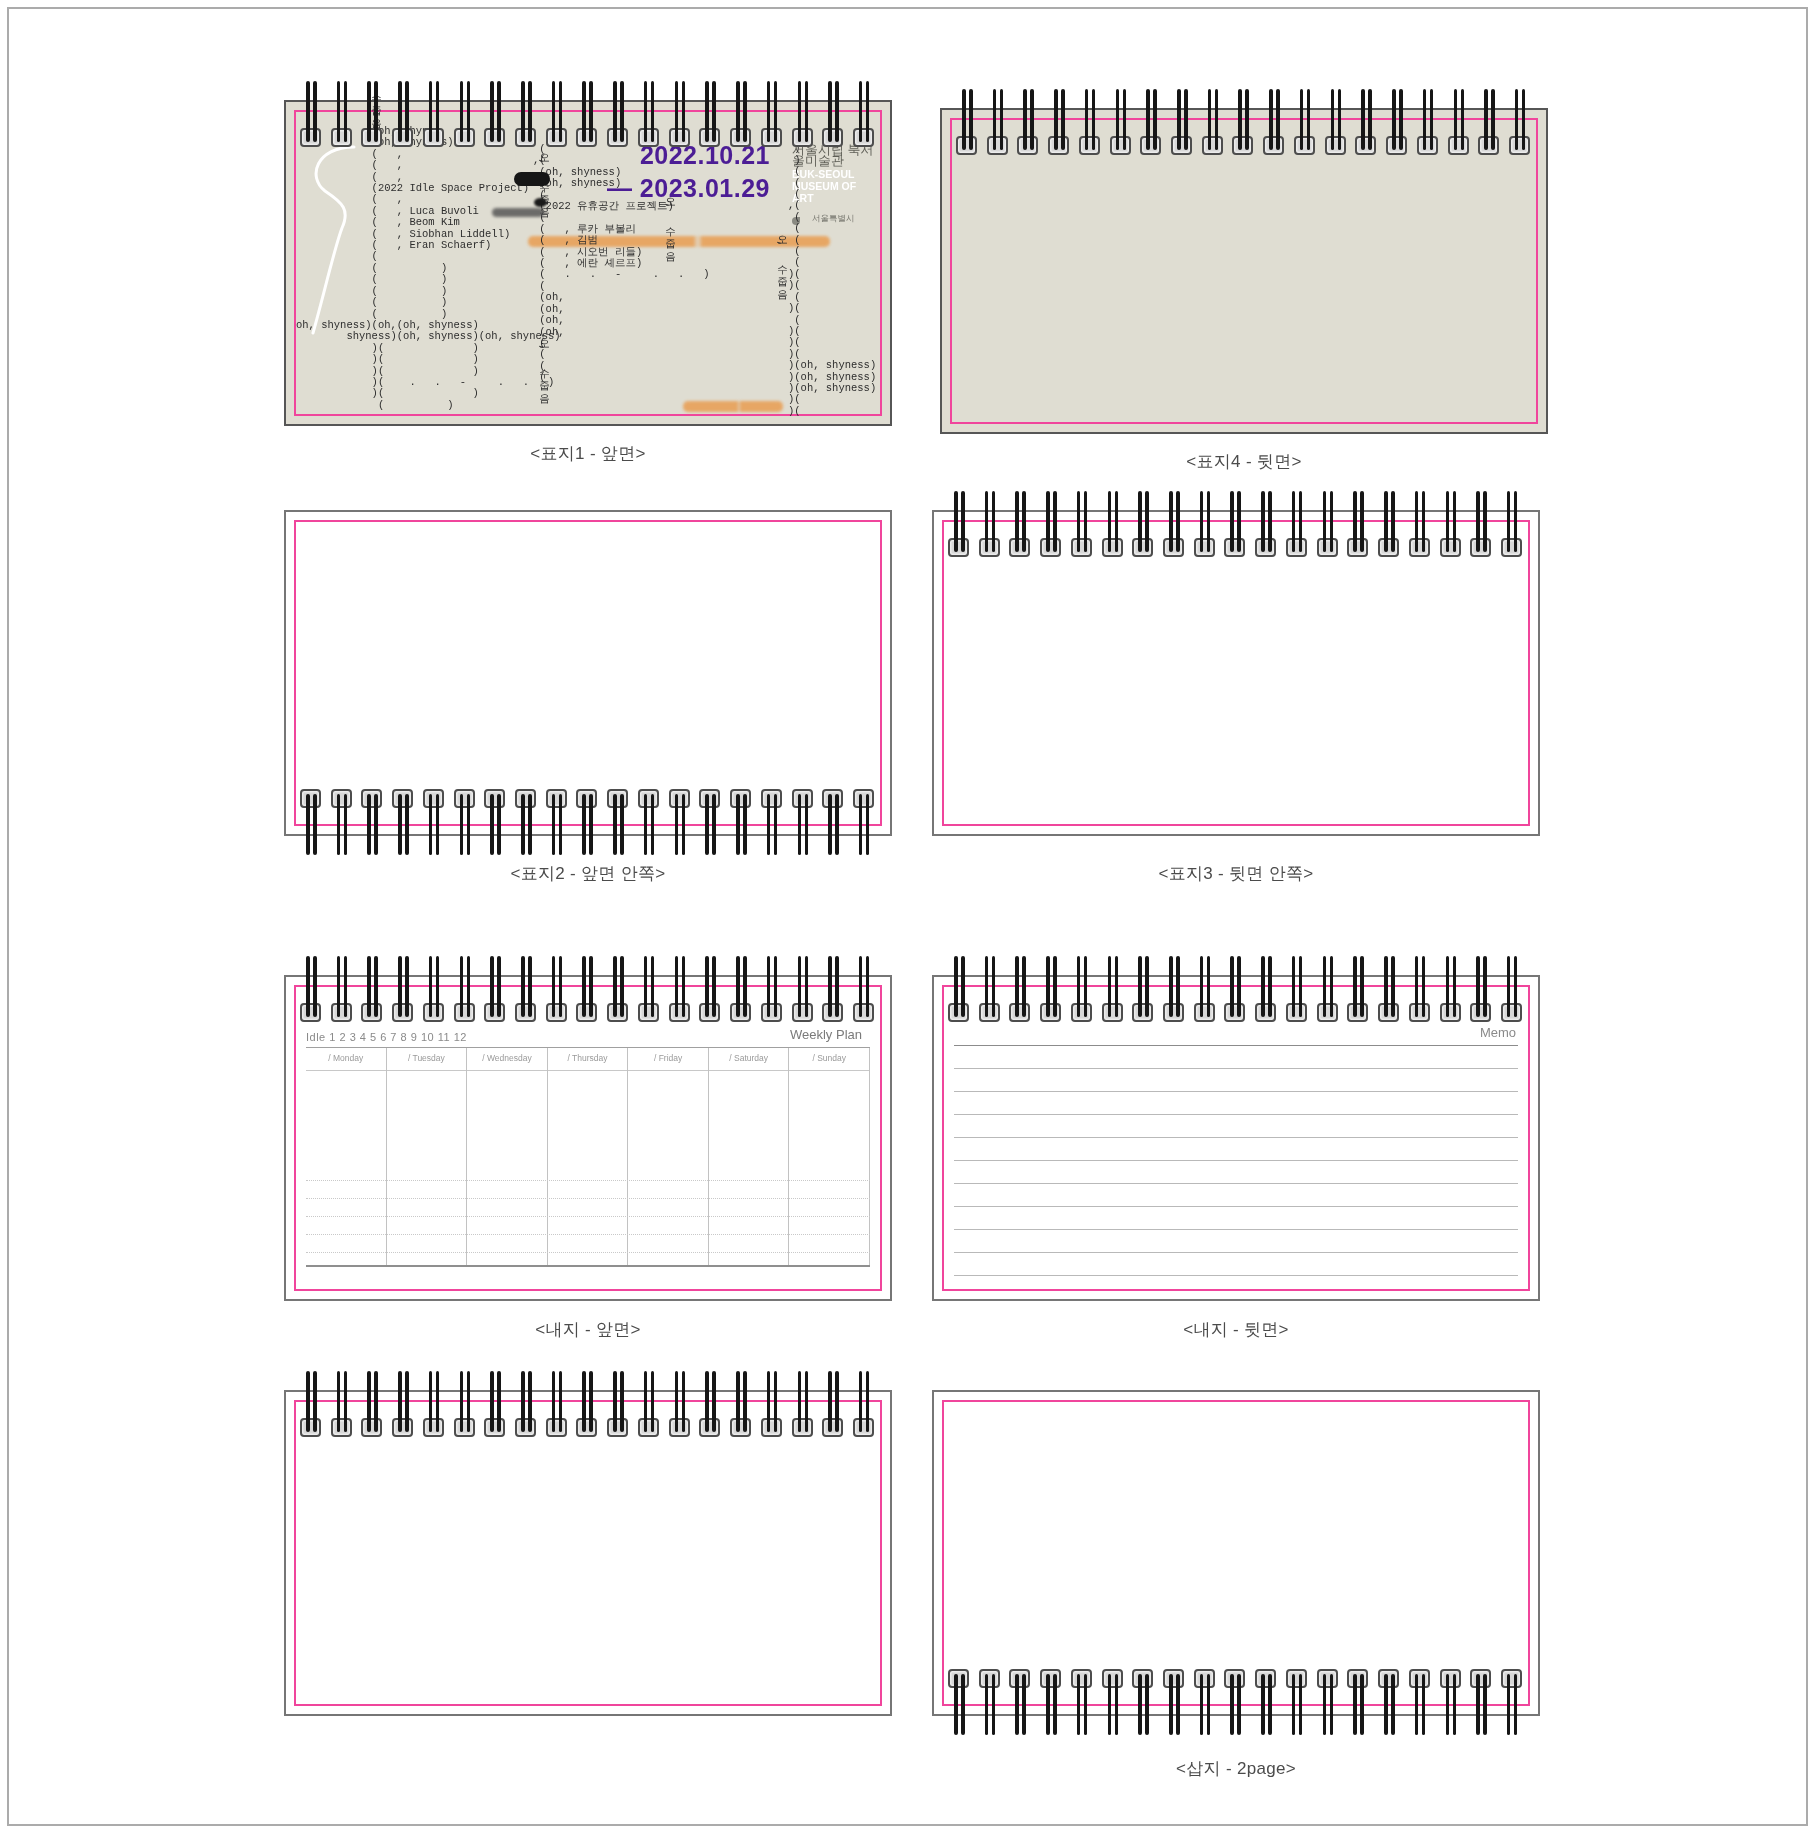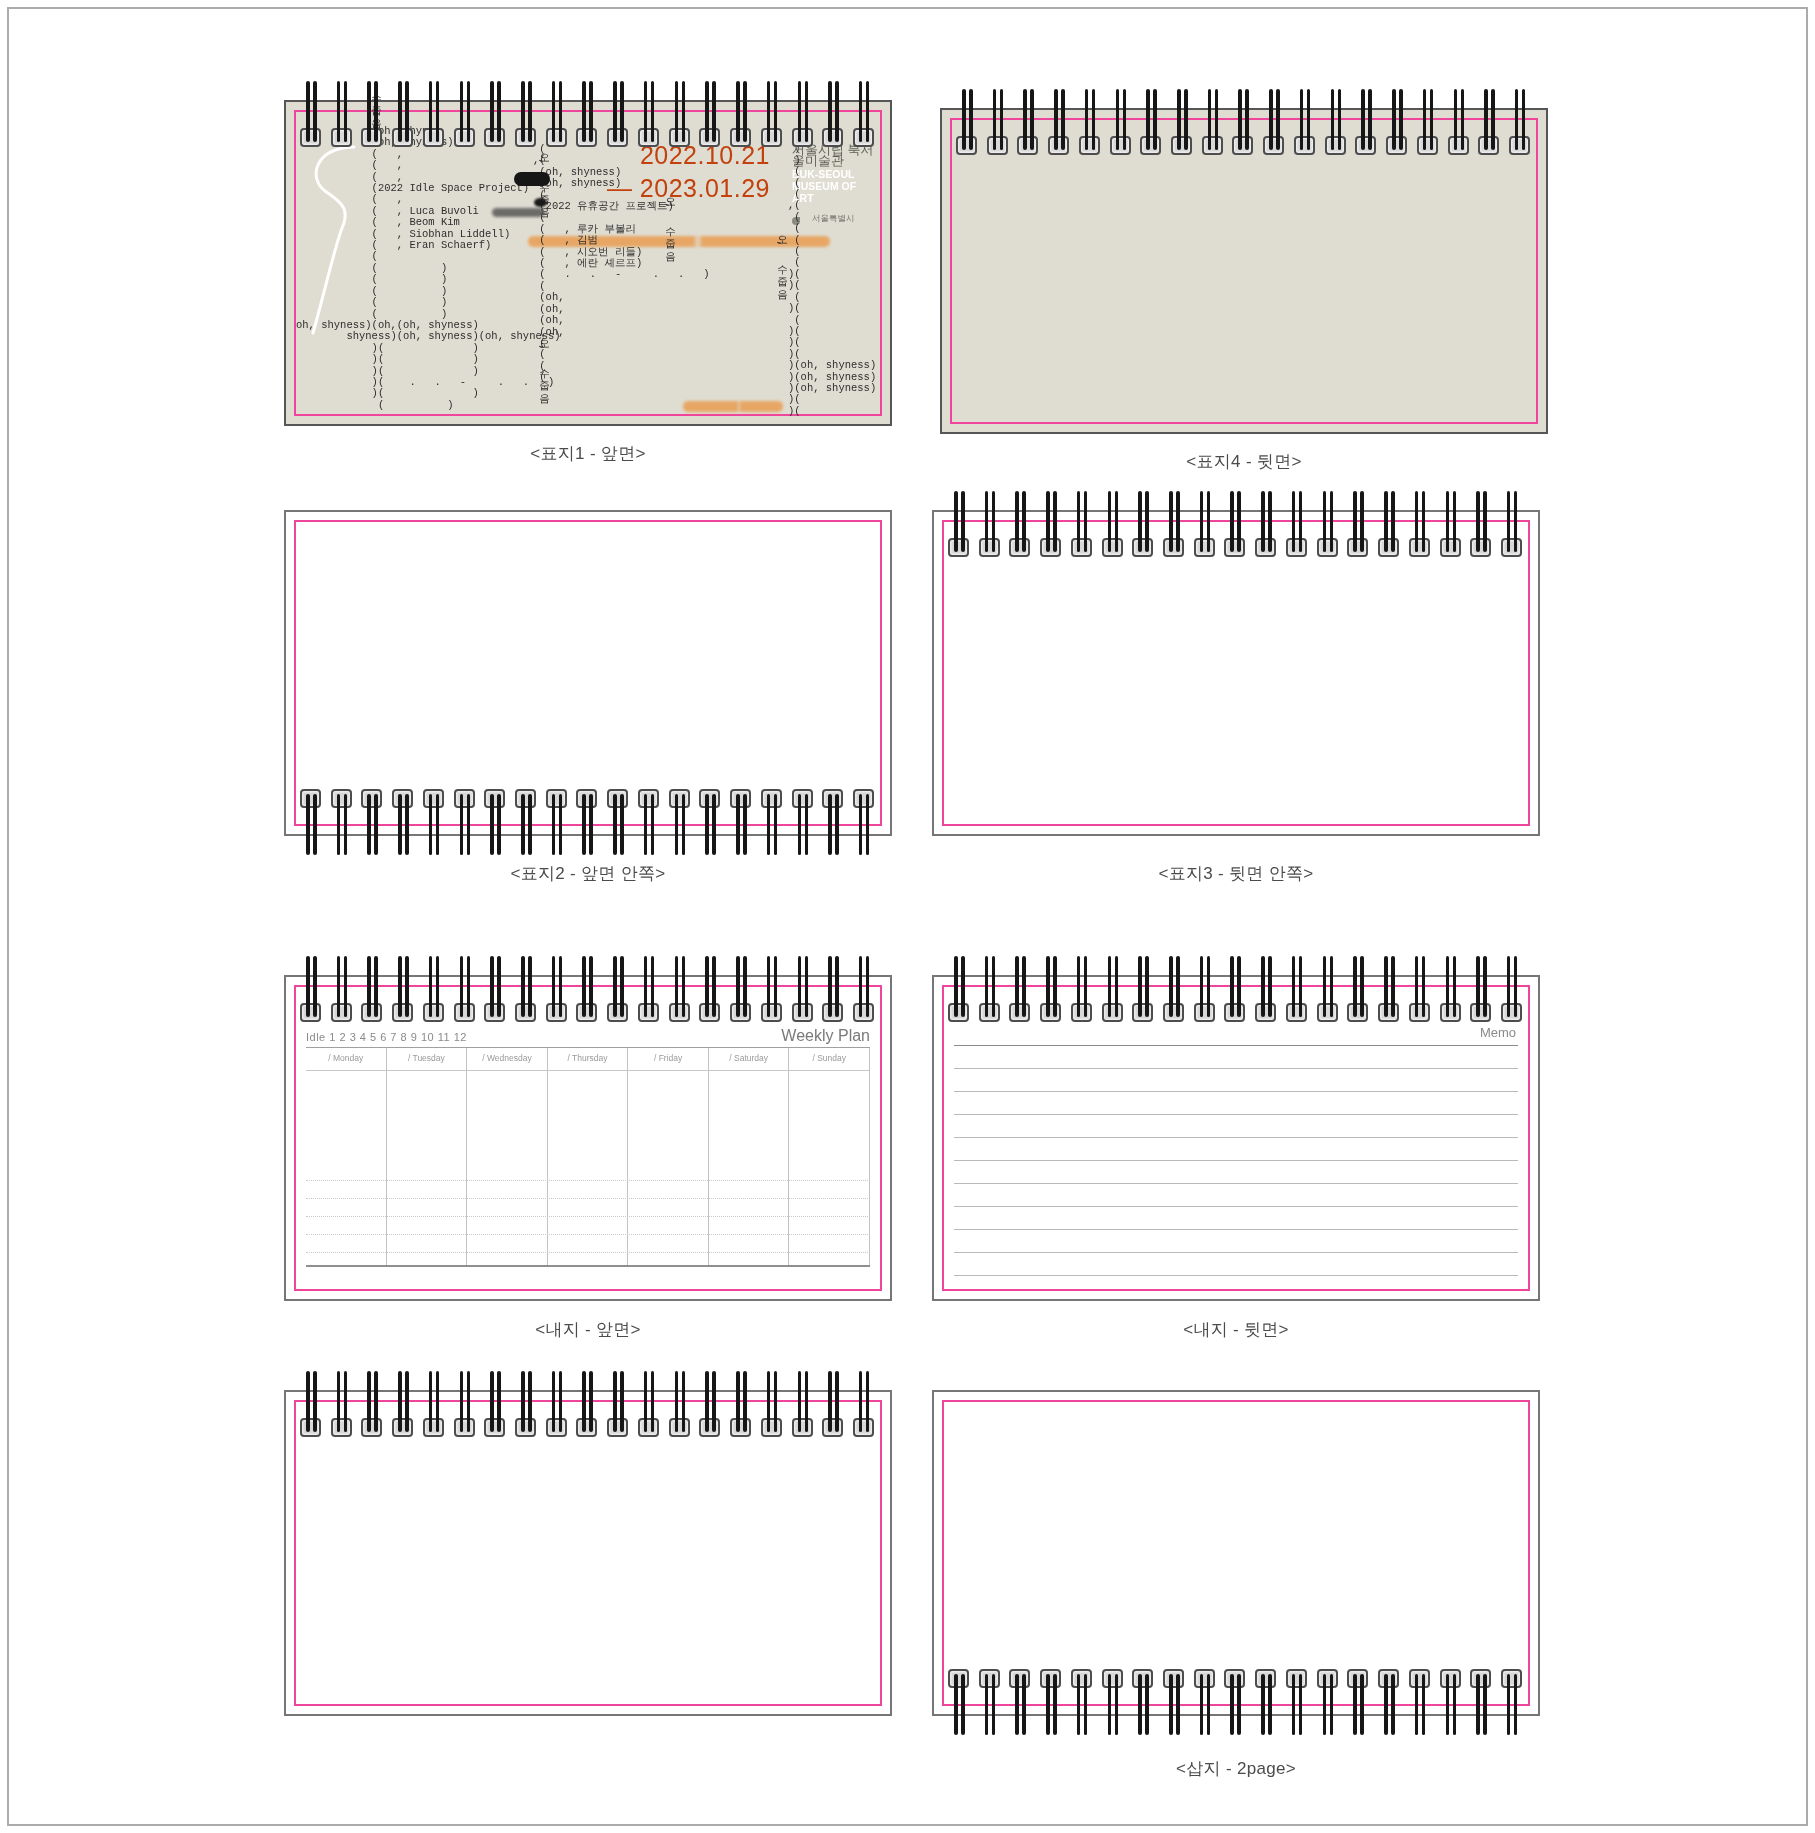--- a/index.html
+++ b/index.html
@@ -40,31 +40,31 @@
       color:var(--tw);letter-spacing:2px;z-index:5;}
   .scurve{position:absolute;left:18px;top:42px;z-index:2;}
   .orange-bar{position:absolute;border-radius:5px;filter:blur(1.5px);opacity:.9;z-index:4;
       background:linear-gradient(90deg,var(--orange) 0 55%,rgba(232,161,89,.35) 55.5% 57%,var(--orange) 57.5% 100%);}
   .bar1{left:242px;top:134px;width:302px;height:11px;}
   .bar2{left:397px;top:299px;width:100px;height:11px;}
   .redact{position:absolute;z-index:6;}
   .black-pill{left:228px;top:70px;width:36px;height:14px;background:#161616;border-radius:7px;filter:blur(.7px);}
   .black-dot{left:248px;top:96px;width:13px;height:9px;background:#1a1a1a;border-radius:50%;filter:blur(1.2px);}
   .gray-pill{left:206px;top:106px;width:52px;height:9px;background:#4f4f4f;border-radius:4.5px;filter:blur(1.8px);opacity:.8;}
-  .date-block{position:absolute;left:300px;top:37px;width:184px;text-align:right;color:#c2410c;
-      font-weight:normal;font-size:25px;line-height:33px;letter-spacing:.5px;z-index:3;}
+  .date-block{position:absolute;left:300px;top:37px;width:184px;text-align:right;color:#4c1d95;
+      font-weight:bold;font-size:25px;line-height:33px;letter-spacing:.5px;z-index:3;}
   .museum{position:absolute;left:506px;top:42px;width:86px;z-index:3;}
   .m-kr{font-size:13px;line-height:11px;color:#5f5f57;}
   .m-en{font-weight:bold;font-size:10.5px;line-height:12px;color:#fff;margin-top:2px;}
   .m-city{margin-top:9px;font-size:8.5px;color:#73736b;display:flex;align-items:flex-end;gap:12px;}
   .city-mark{width:8px;height:8px;background:#8a8a82;border-radius:50% 0 50% 50%;display:inline-block;}
 
   
   .wk-month{position:absolute;left:20px;top:54px;font-size:11px;color:var(--muted);letter-spacing:.5px;z-index:2;}
-  .wk-title{position:absolute;right:20px;top:50px;font-size:16px;color:#7a7a7a;z-index:2;margin-left:24px;}
+  .wk-title{position:absolute;right:28px;top:50px;font-size:13px;color:#7a7a7a;z-index:2;margin-left:24px;}
   .wk-table{position:absolute;left:20px;right:20px;top:70px;bottom:32px;display:flex;
       border-top:1px solid #a0a0a0;border-bottom:2px solid #8f8f8f;z-index:2;}
   .wk-col{flex:1;border-right:1px solid #c2c2c2;}
   .wk-col:last-child{border-right:none;}
   .wk-hdr{height:17px;border-bottom:1px solid #c8c8c8;font-size:8.5px;color:#9a9a9a;
       text-align:center;padding-top:5px;box-sizing:content-box;}
   .wk-dot{position:absolute;left:0;right:0;border-top:1px dotted #c9c9c9;}
 
   
   .memo-title{position:absolute;right:22px;top:48px;font-size:13px;color:var(--muted);z-index:2;}

